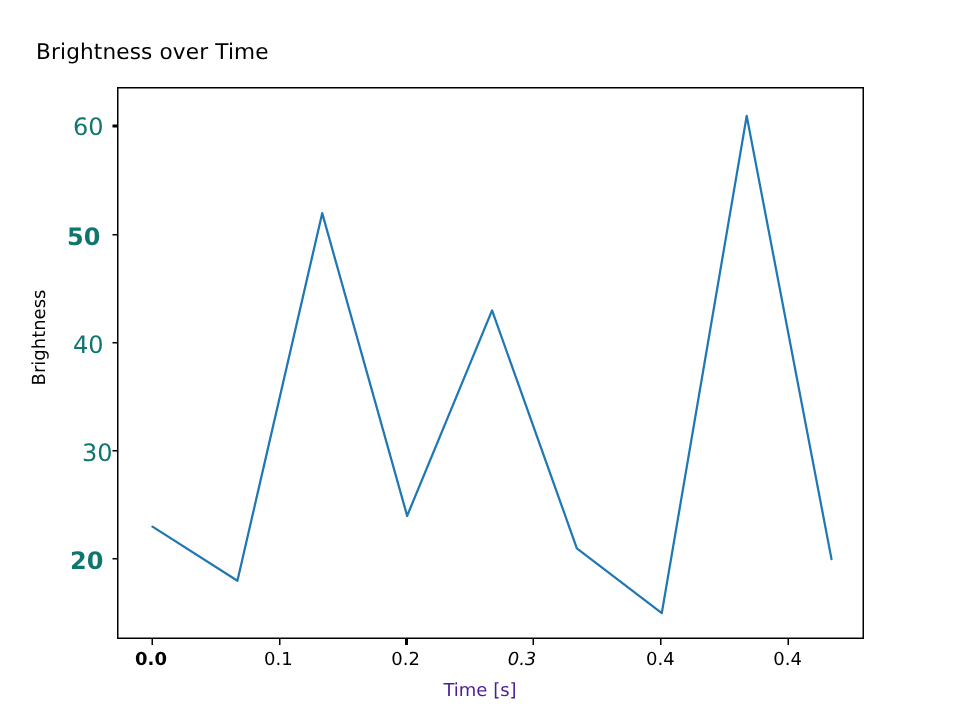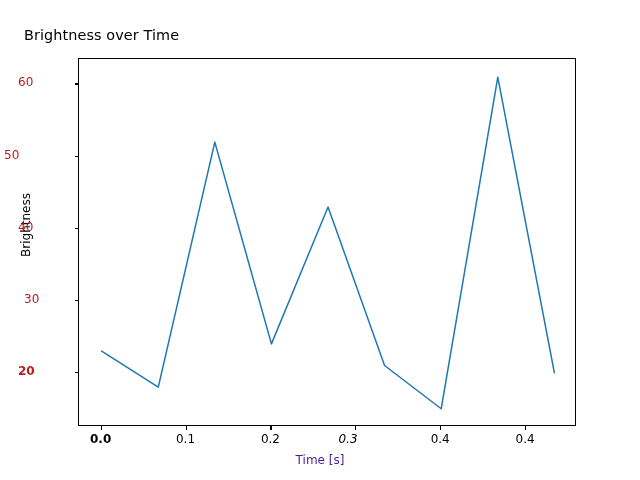--- a/index.html
+++ b/index.html
@@ -46,23 +46,23 @@
     position: absolute;
     left: 0;
     top: 0;
     width: 498px;
     height: 368px;
     display: block;
   }
   .ytick-label {
     position: absolute;
     right: 644px; 
-    text-align: left;
-    font-size: 12px;
-    color: #b91c1c;
+    text-align: right;
+    font-size: 16px;
+    color: #0f766e;
     white-space: nowrap;
   }
   .xtick-label {
     position: absolute;
     text-align: center;
     font-size: 12px;
     color: #000000;
     white-space: nowrap;
     width: 60px;
   }
@@ -106,21 +106,21 @@
 
   <div id="chart-title">Brightness over Time</div>
 
   <div id="ylabel">Brightness</div>
   <div id="xlabel">Time [s]</div>
 
   <div id="ytick-labels">
       <div class="ytick-label" style="left: 18px; width: 51px; top: 363.73px; right: auto; font-weight: bold;">20</div>
       <div class="ytick-label" style="left: 24px; width: 51px; top: 291.658px; right: auto;">30</div>
       <div class="ytick-label" style="left: 18px; width: 51px; top: 219.586px; right: auto;">40</div>
-      <div class="ytick-label" style="left: 4px; width: 51px; top: 147.514px; right: auto;">50</div>
+      <div class="ytick-label" style="left: 16px; width: 51px; top: 147.514px; right: auto; font-weight: bold;">50</div>
       <div class="ytick-label" style="left: 18px; width: 51px; top: 75.4414px; right: auto;">60</div>
     </div>
   <div id="xtick-labels">
       <div class="xtick-label" style="left: 70.6634px; top: 432px; font-weight: bold;">0.0</div>
       <div class="xtick-label" style="left: 155.545px; top: 432px;">0.1</div>
       <div class="xtick-label" style="left: 240.426px; top: 432px;">0.2</div>
       <div class="xtick-label" style="left: 318px; top: 432px; font-style: italic;">0.3</div>
       <div class="xtick-label" style="left: 410.19px; top: 432px;">0.4</div>
       <div class="xtick-label" style="left: 495.071px; top: 432px;">0.4</div>
     </div>

